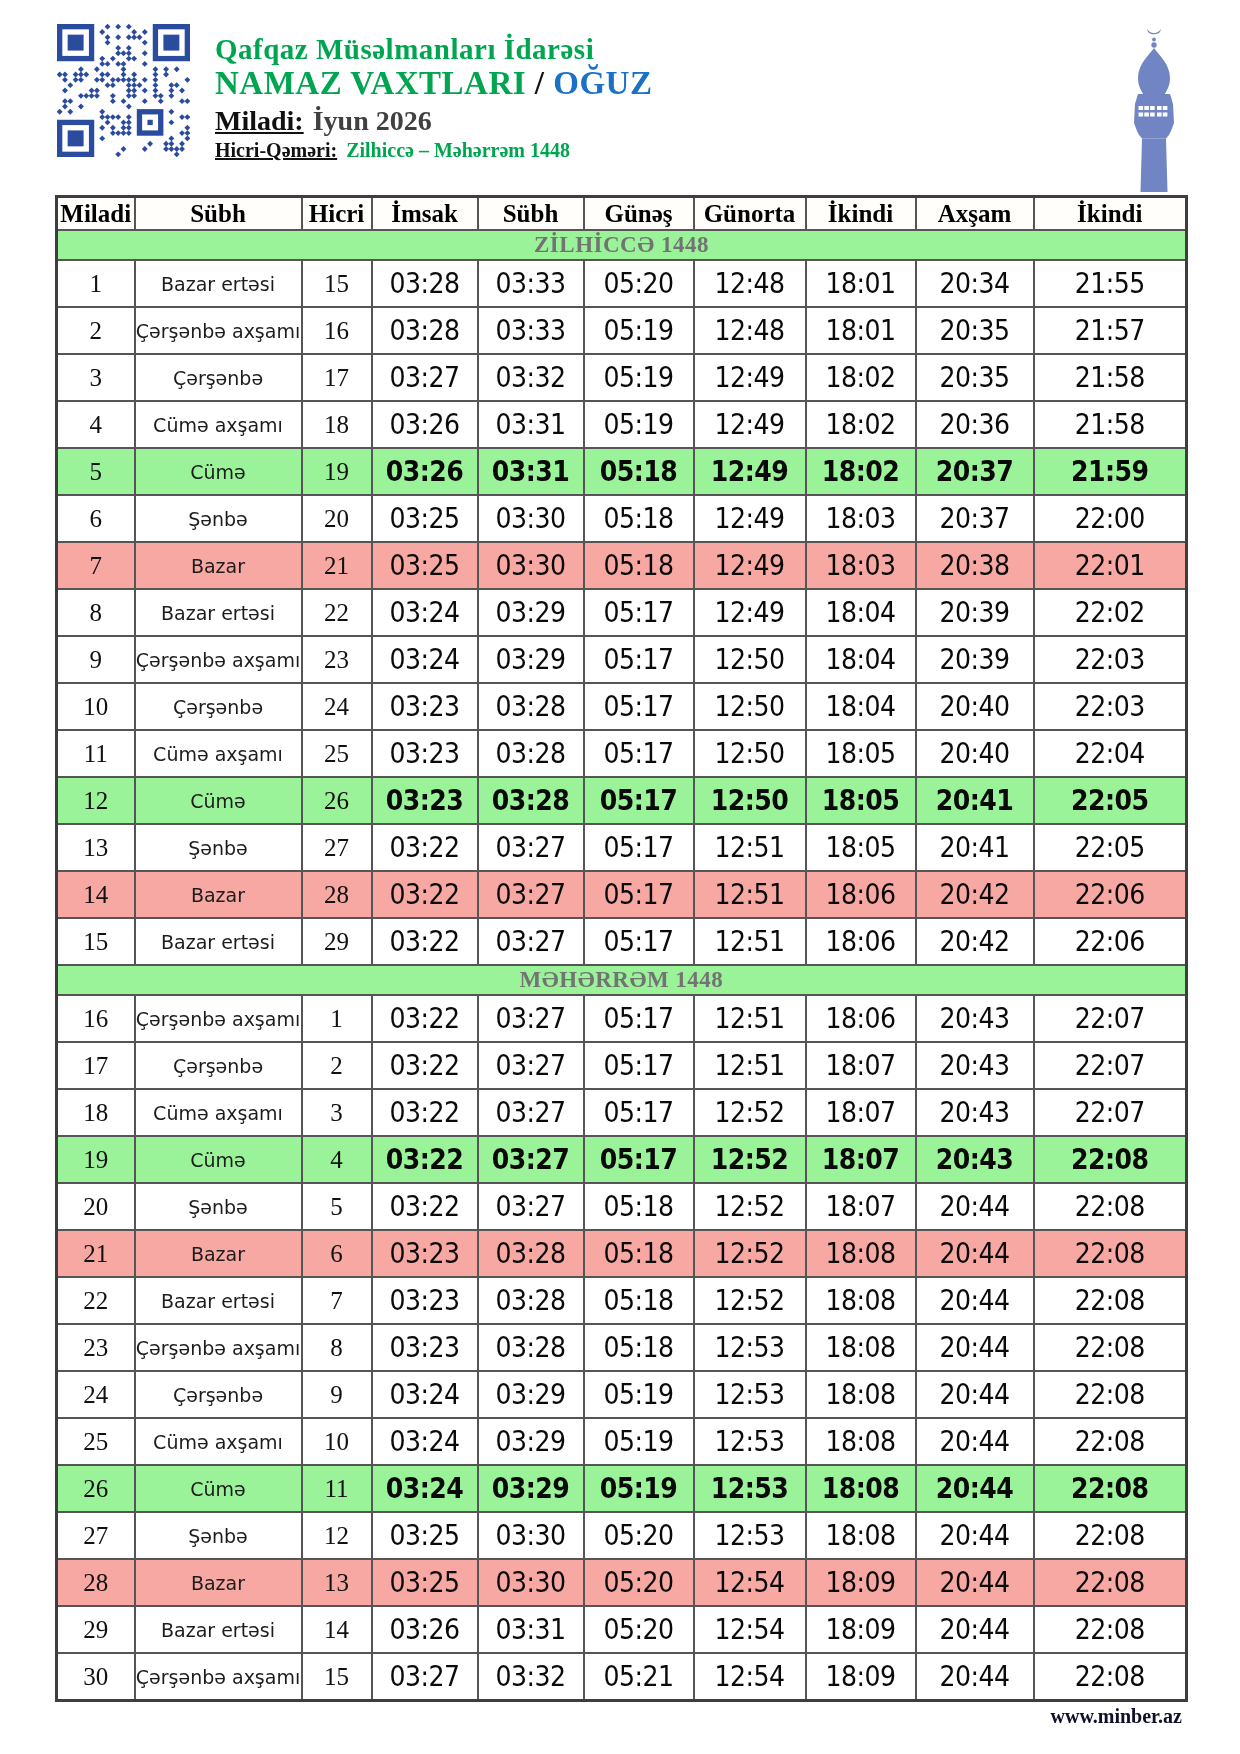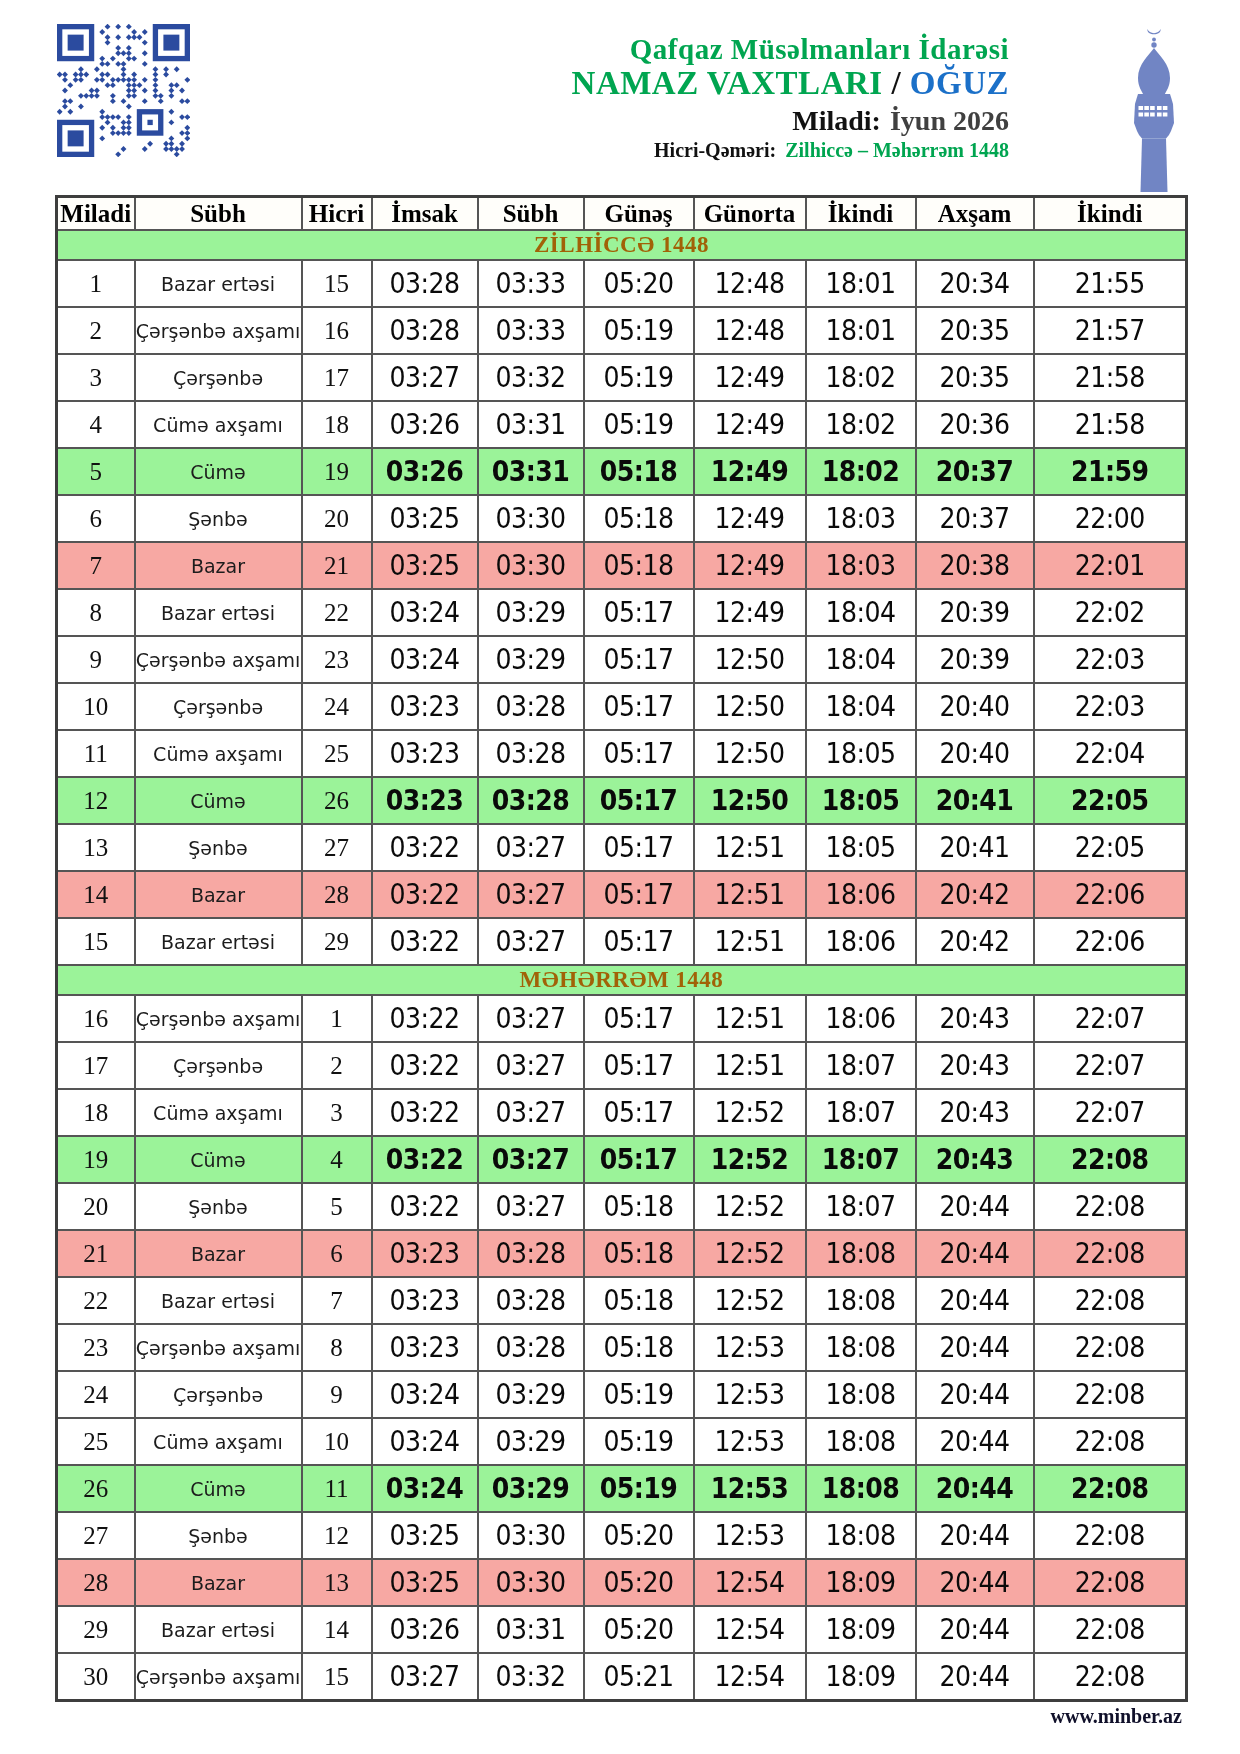--- a/index.html
+++ b/index.html
@@ -6,40 +6,40 @@
   body{
     width:1240px;height:1754px;background:#ffffff;position:relative;
     font-family:"Liberation Serif",serif;overflow:hidden;
   }
   .page{position:absolute;inset:0;}
 
   
   .hdr{position:absolute;top:0;left:0;right:0;height:194px;}
   .qr{position:absolute;left:57px;top:24px;width:133px;height:133px;}
   .minaret{position:absolute;right:54px;top:26px;width:64px;height:166px;}
-  .titles{position:absolute;left:215px;right:231px;top:33px;text-align:right;line-height:1.12;}
+  .titles{position:absolute;left:215px;right:231px;top:33px;text-align:left;line-height:1.12;}
   .t1{font-size:29px;font-weight:bold;letter-spacing:.5px;}
   .t2{font-size:33px;font-weight:bold;margin-top:0;letter-spacing:.5px;}
   .t3{font-size:28px;font-weight:bold;margin-top:3px;}
   .t4{font-size:20px;font-weight:bold;margin-top:2px;}
   .sep{white-space:pre;color:#111;}
-  .lbl{color:#111;margin-right:9px;}
+  .lbl{color:#111;margin-right:9px;text-decoration:underline;}
 
   
   table.prayer{
     position:absolute;left:55px;top:195px;width:1130px;
     border-collapse:collapse;table-layout:fixed;
     border:3px solid #3e3e3e;
   }
   table.prayer th,table.prayer td{
     border:2px solid #555555;text-align:center;vertical-align:middle;
     padding:0;overflow:hidden;white-space:nowrap;
   }
   th.colh{height:31px;font-size:25px;font-weight:bold;background:#fffefa;color:#000;margin-top:24px;}
-  td.section{height:28px;font-size:23px;font-weight:bold;letter-spacing:.5px;color:#a16207;}
+  td.section{height:28px;font-size:23px;font-weight:bold;letter-spacing:.5px;color:#737373;}
   tbody tr.data td{height:45px;}
   td.c-num{font-family:"Liberation Serif",serif;font-size:25px;color:#111;}
   td.c-day{font-family:"DejaVu Sans",sans-serif;font-size:19px;color:#1c1c1c;margin-top:12px;}
   td.c-time{font-family:"DejaVu Sans",sans-serif;font-stretch:condensed;font-size:28px;letter-spacing:-.5px;color:#0a0a0a;}
   tr.friday td{font-weight:normal;}
   tr.friday td.c-time{font-weight:bold;}
 
   
   .footer{position:absolute;right:58px;top:1705px;font-size:20px;font-weight:bold;color:#10102a;}
 </style>

